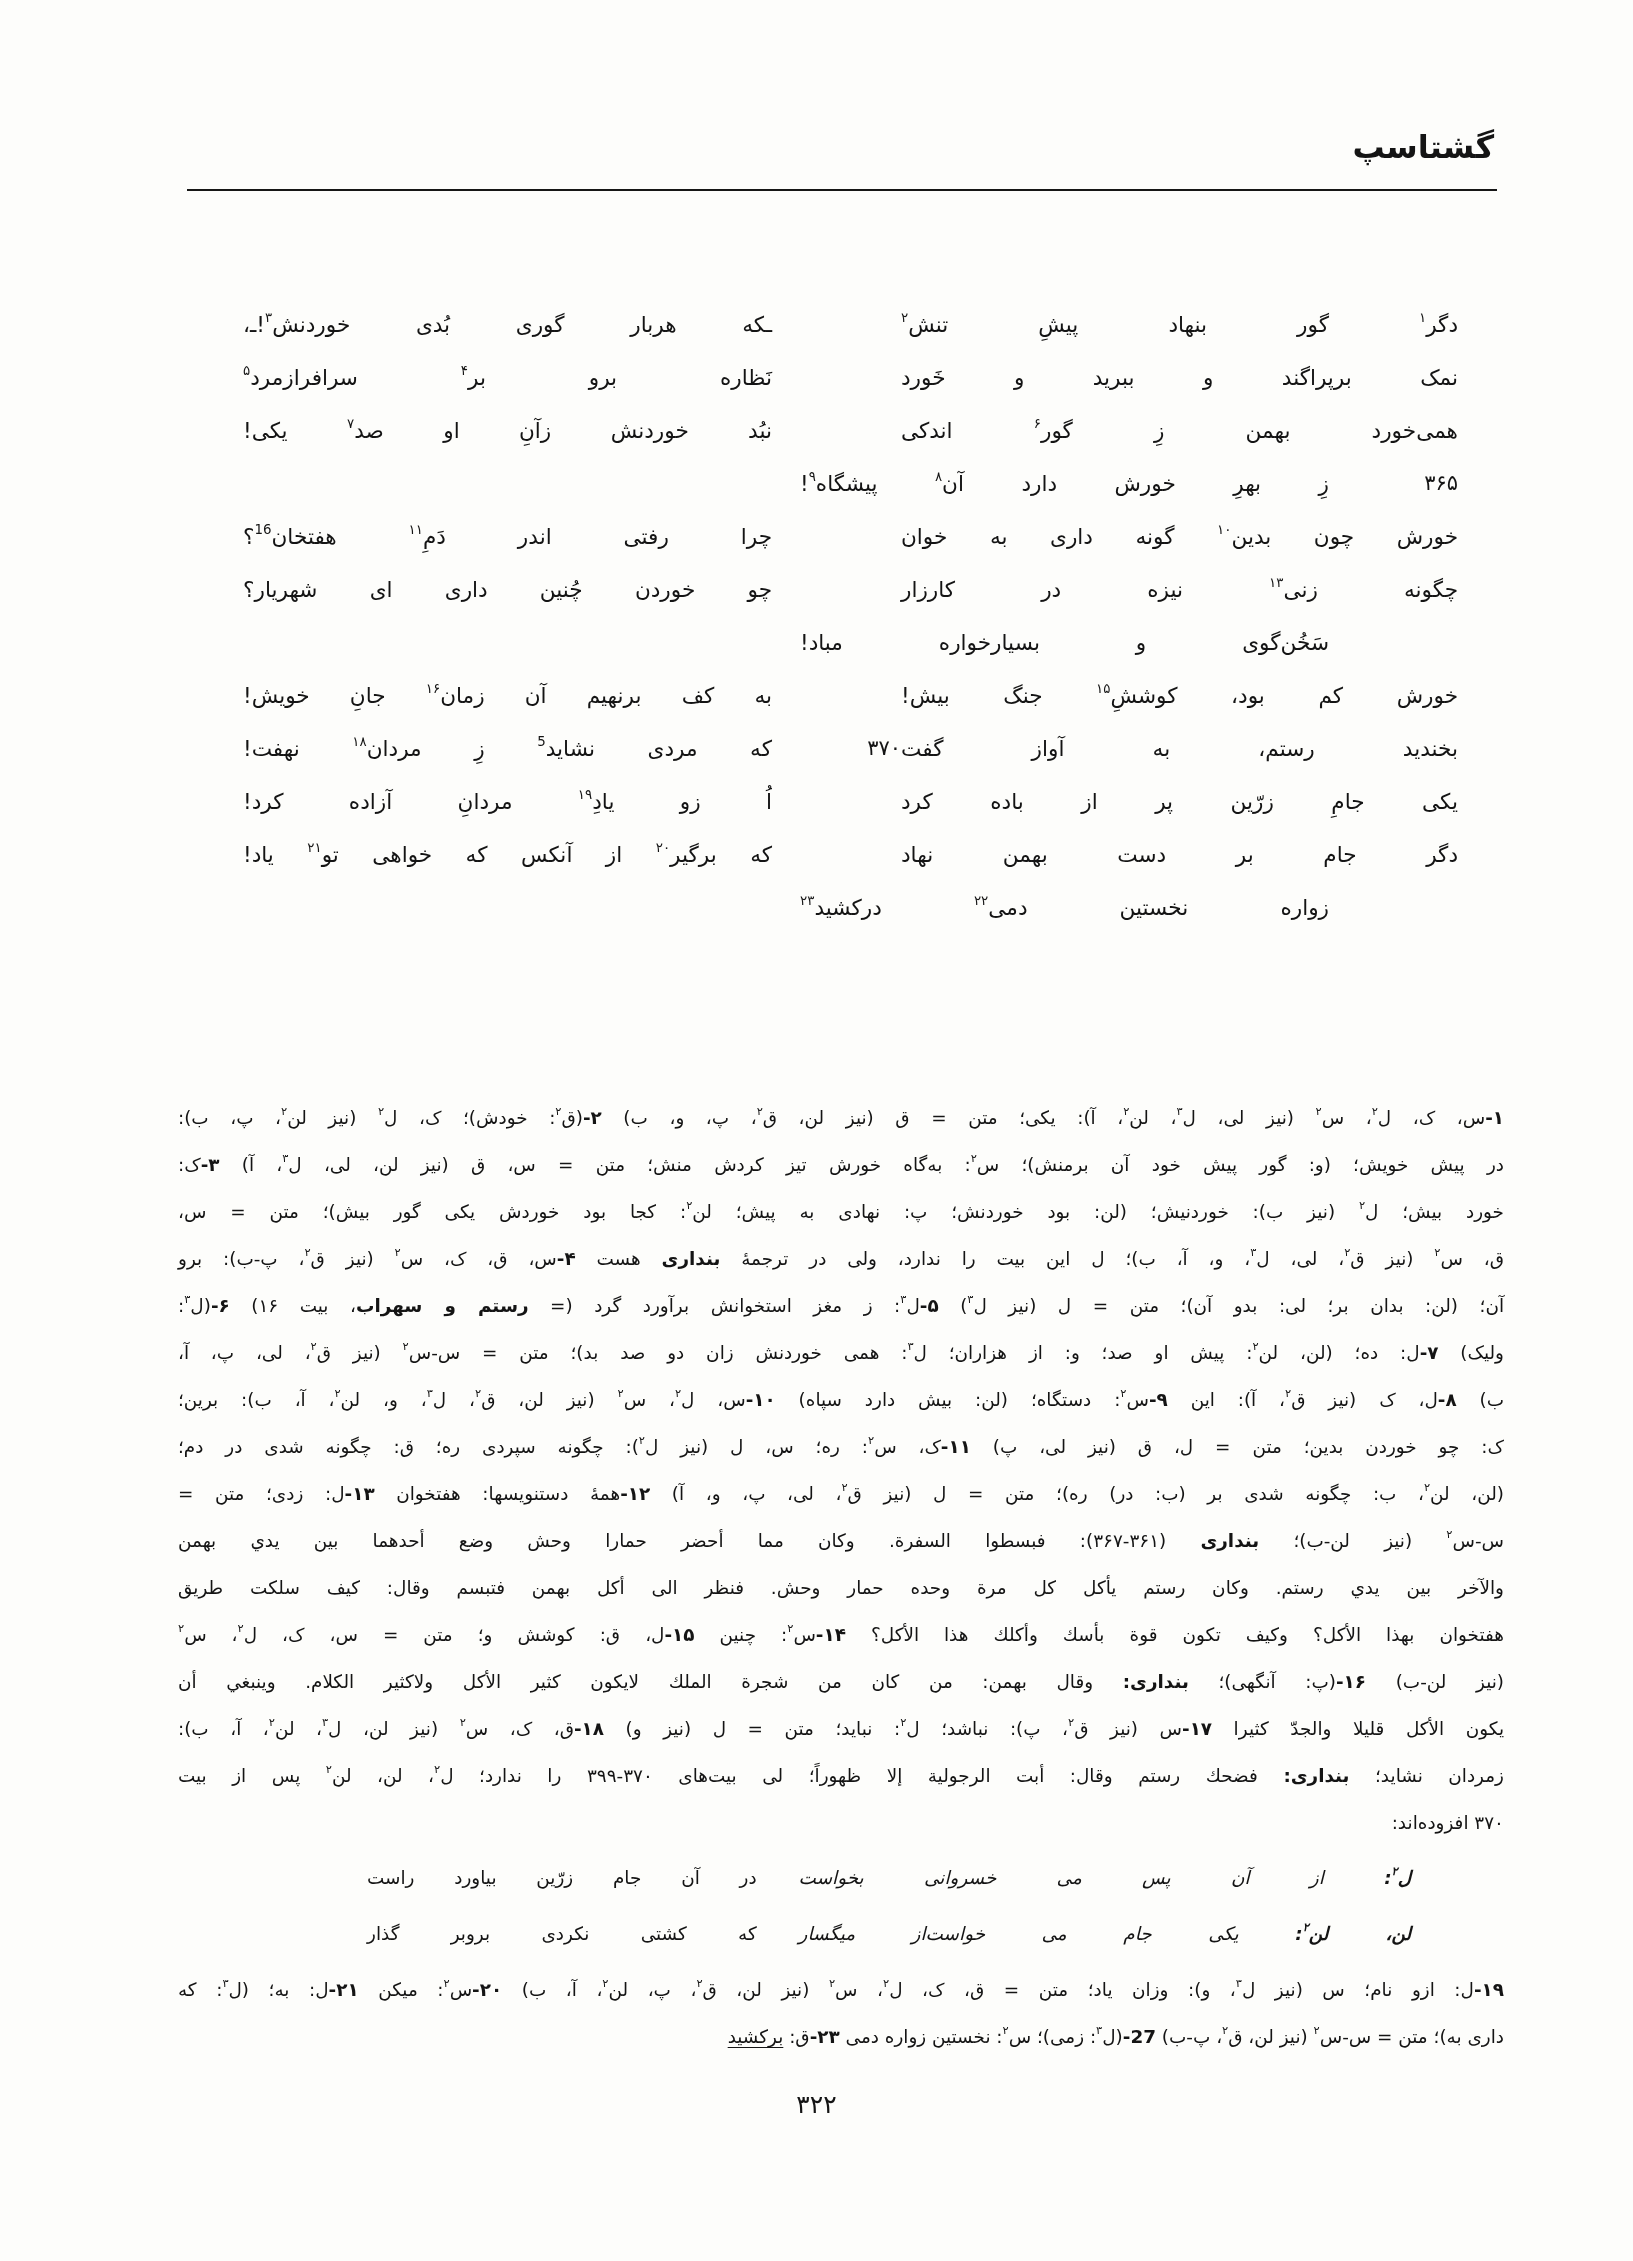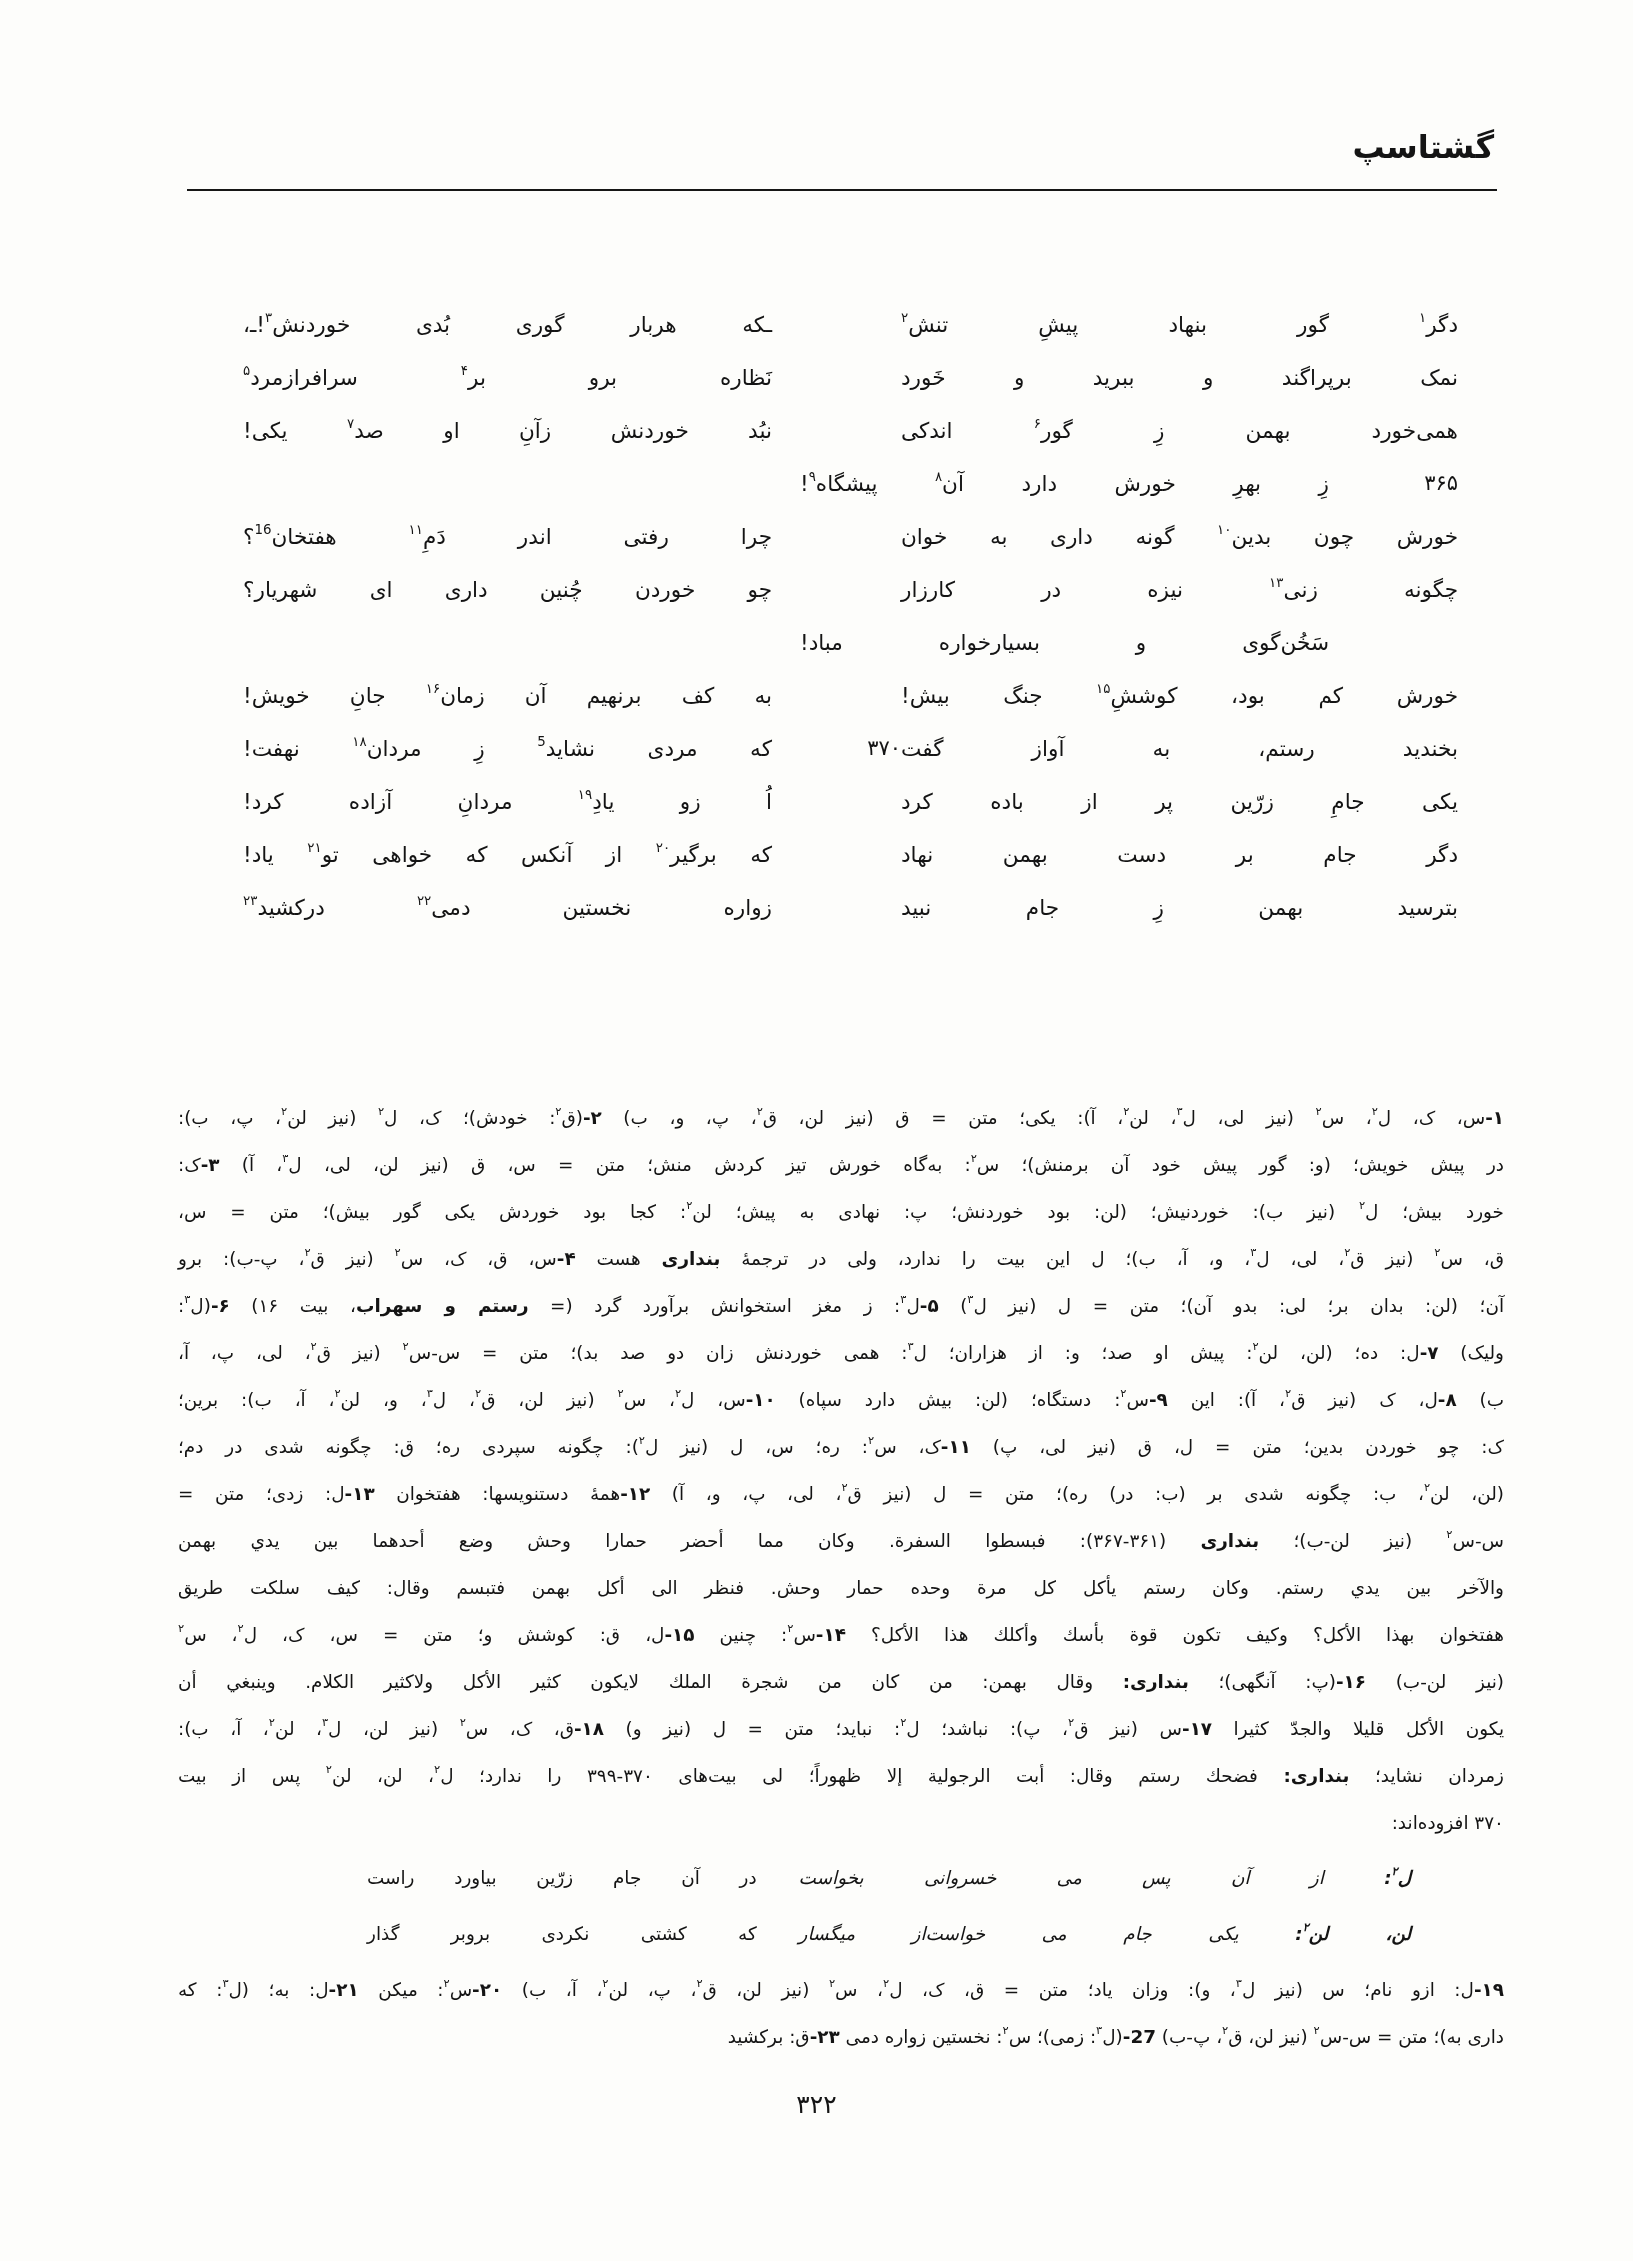--- a/index.html
+++ b/index.html
@@ -33,21 +33,21 @@
   sup{font-size:0.62em;line-height:0;vertical-align:super;position:relative;top:-2.1px;}
 
   
   .footnotes{
     position:absolute;top:1094px;right:129px;width:1326px;
     font-size:18.4px;
   }
   .fline{line-height:47px;text-align:justify;direction:rtl;}
   .fline.jl{text-align-last:justify;}
   .fline b{font-weight:bold;}
-  .u{text-underline-offset:4.2px;}
+  .u{text-decoration:underline;text-underline-offset:4.2px;}
 
   .ivblock{margin:4.2px 93px 4.2px 0;width:1044px;}
   .ivrow{display:flex;direction:rtl;height:56px;line-height:56px;}
   .ivc1{width:613px;text-align:justify;text-align-last:justify;white-space:nowrap;font-style:italic;}
   .ivgap{width:42px;}
   .ivc2{width:390px;text-align:justify;text-align-last:justify;white-space:nowrap;}
   .ivsig{font-weight:bold;}
 
   
   .pagenum{
@@ -112,21 +112,20 @@
         <div class="hemi1">یکی جامِ زرّین پر از باده کرد</div>
         <div class="vnum"></div>
         <div class="hemi2">اُ زو یادِ<sup>۱۹</sup> مردانِ آزاده کرد!</div>
       </div>
       <div class="vrow">
         <div class="hemi1">دگر جام بر دست بهمن نهاد</div>
         <div class="vnum"></div>
         <div class="hemi2">که برگیر<sup>۲۰</sup> از آنکس که خواهی تو<sup>۲۱</sup> یاد!</div>
       </div>
       <div class="vrow">
-        <div class="hemi1">بترسید بهمن زِ جام نبید</div>
         <div class="vnum"></div>
         <div class="hemi2">زواره نخستین دمی<sup>۲۲</sup> درکشید<sup>۲۳</sup></div>
       </div>
     </div>
 
   <div class="footnotes">
       <div class="fline jl"><b>۱-</b>س، ک، ل<sup>۲</sup>، س<sup>۲</sup> (نیز لی، ل<sup>۳</sup>، لن<sup>۲</sup>، آ): یکی؛ متن = ق (نیز لن، ق<sup>۲</sup>، پ، و، ب) <b>۲-</b>(ق<sup>۲</sup>: خودش)؛ ک، ل<sup>۲</sup> (نیز لن<sup>۲</sup>، پ، ب):</div>
       <div class="fline jl">در پیش خویش؛ (و: گور پیش خود آن برمنش)؛ س<sup>۲</sup>: به‌گاه خورش تیز کردش منش؛ متن = س، ق (نیز لن، لی، ل<sup>۳</sup>، آ) <b>۳-</b>ک:</div>
       <div class="fline jl">خورد بیش؛ ل<sup>۲</sup> (نیز ب): خوردنیش؛ (لن: بود خوردنش؛ پ: نهادی به پیش؛ لن<sup>۲</sup>: کجا بود خوردش یکی گور بیش)؛ متن = س،</div>
       <div class="fline jl">ق، س<sup>۲</sup> (نیز ق<sup>۲</sup>، لی، ل<sup>۳</sup>، و، آ، ب)؛ ل این بیت را ندارد، ولی در ترجمهٔ <b>بنداری</b> هست <b>۴-</b>س، ق، ک، س<sup>۲</sup> (نیز ق<sup>۲</sup>، پ-ب): برو</div>

